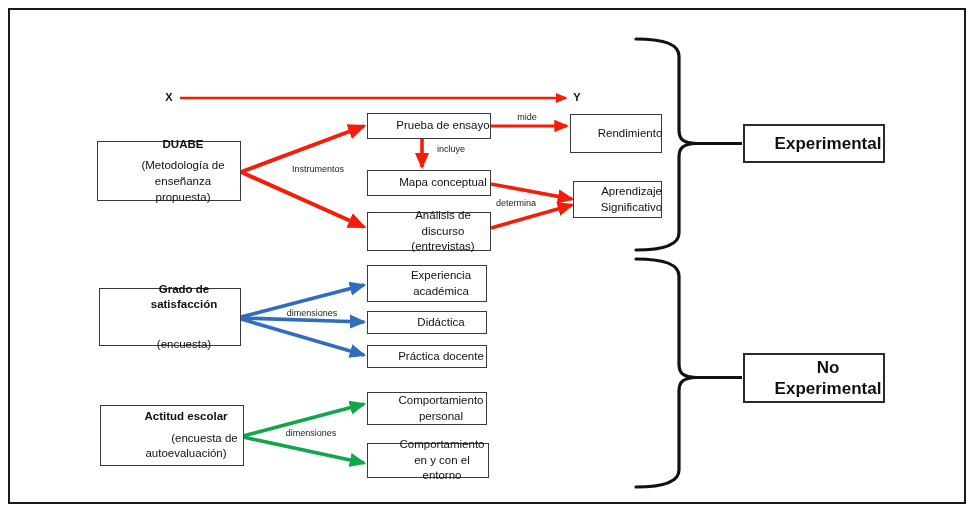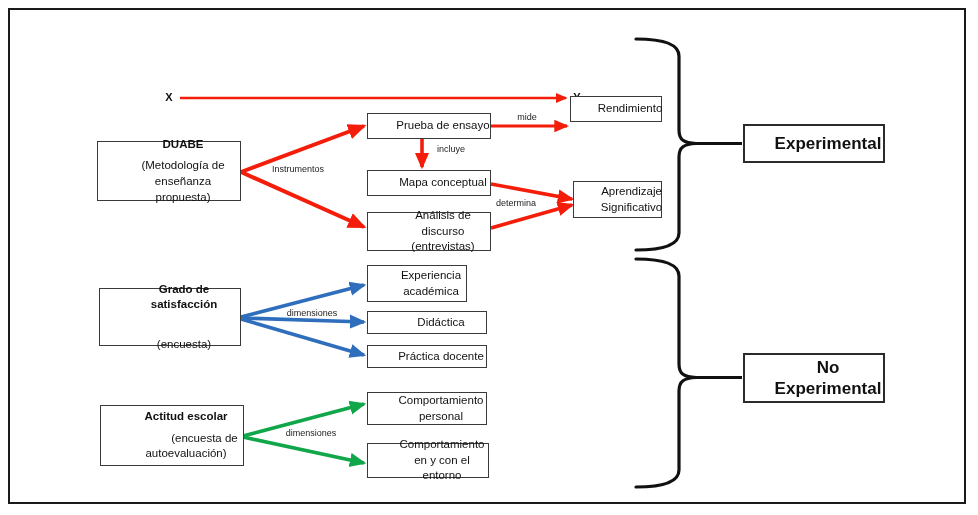--- a/index.html
+++ b/index.html
@@ -135,21 +135,21 @@
              C 684 378, 679 381, 679 391
              L 679 470
              C 679 485, 652 487, 636 487"></path>
     <line x1="696" y1="377.5" x2="742" y2="377.5" stroke="#111111" stroke-width="3"></line>
   </svg>
 
 
   <div class="txt axis-letter" style="left:160px; top:91px; width:18px;">X</div>
   <div class="txt axis-letter" style="left:568px; top:91px; width:18px;">Y</div>
 
-  <div class="txt edge-label" style="left:260px; top:164px; width:76px;">Instrumentos</div>
+  <div class="txt edge-label" style="left:280px; top:164px; width:76px;">Instrumentos</div>
   <div class="txt edge-label" style="left:510px; top:112px; width:34px;">mide</div>
   <div class="txt edge-label" style="left:429px; top:144px; width:44px;">incluye</div>
   <div class="txt edge-label" style="left:487px; top:198px; width:58px;">determina</div>
   <div class="txt edge-label" style="left:279px; top:308px; width:66px;">dimensiones</div>
   <div class="txt edge-label" style="left:278px; top:428px; width:66px;">dimensiones</div>
 
   <div class="node" style="left:97px; top:141px; width:144px; height:60px;">
     <span class="ln bold">DUABE</span>
     <span class="ln" style="margin-top:6px;">(Metodología de</span>
     <span class="ln">enseñanza propuesta)</span>
@@ -161,35 +161,35 @@
 
   <div class="node" style="left:367px; top:170px; width:124px; height:26px;">
     <span class="ln">Mapa conceptual</span>
   </div>
 
   <div class="node" style="left:367px; top:212px; width:124px; height:39px;">
     <span class="ln">Análisis de discurso</span>
     <span class="ln">(entrevistas)</span>
   </div>
 
-  <div class="node" style="left:570px; top:96px; width:92px; height:26px;">
+  <div class="node" style="left:570px; top:114px; width:92px; height:39px;">
     <span class="ln">Rendimiento</span>
   </div>
 
   <div class="node" style="left:573px; top:181px; width:89px; height:37px;">
     <span class="ln">Aprendizaje</span>
     <span class="ln">Significativo</span>
   </div>
 
   <div class="node" style="left:99px; top:288px; width:142px; height:58px;">
     <span class="ln bold">Grado de satisfacción</span>
     <span class="ln" style="margin-top:24px;">(encuesta)</span>
   </div>
 
-  <div class="node" style="left:367px; top:265px; width:100px; height:37px;">
+  <div class="node" style="left:367px; top:265px; width:120px; height:37px;">
     <span class="ln">Experiencia</span>
     <span class="ln">académica</span>
   </div>
 
   <div class="node" style="left:367px; top:311px; width:120px; height:23px;">
     <span class="ln">Didáctica</span>
   </div>
 
   <div class="node" style="left:367px; top:345px; width:120px; height:23px;">
     <span class="ln">Práctica docente</span>

